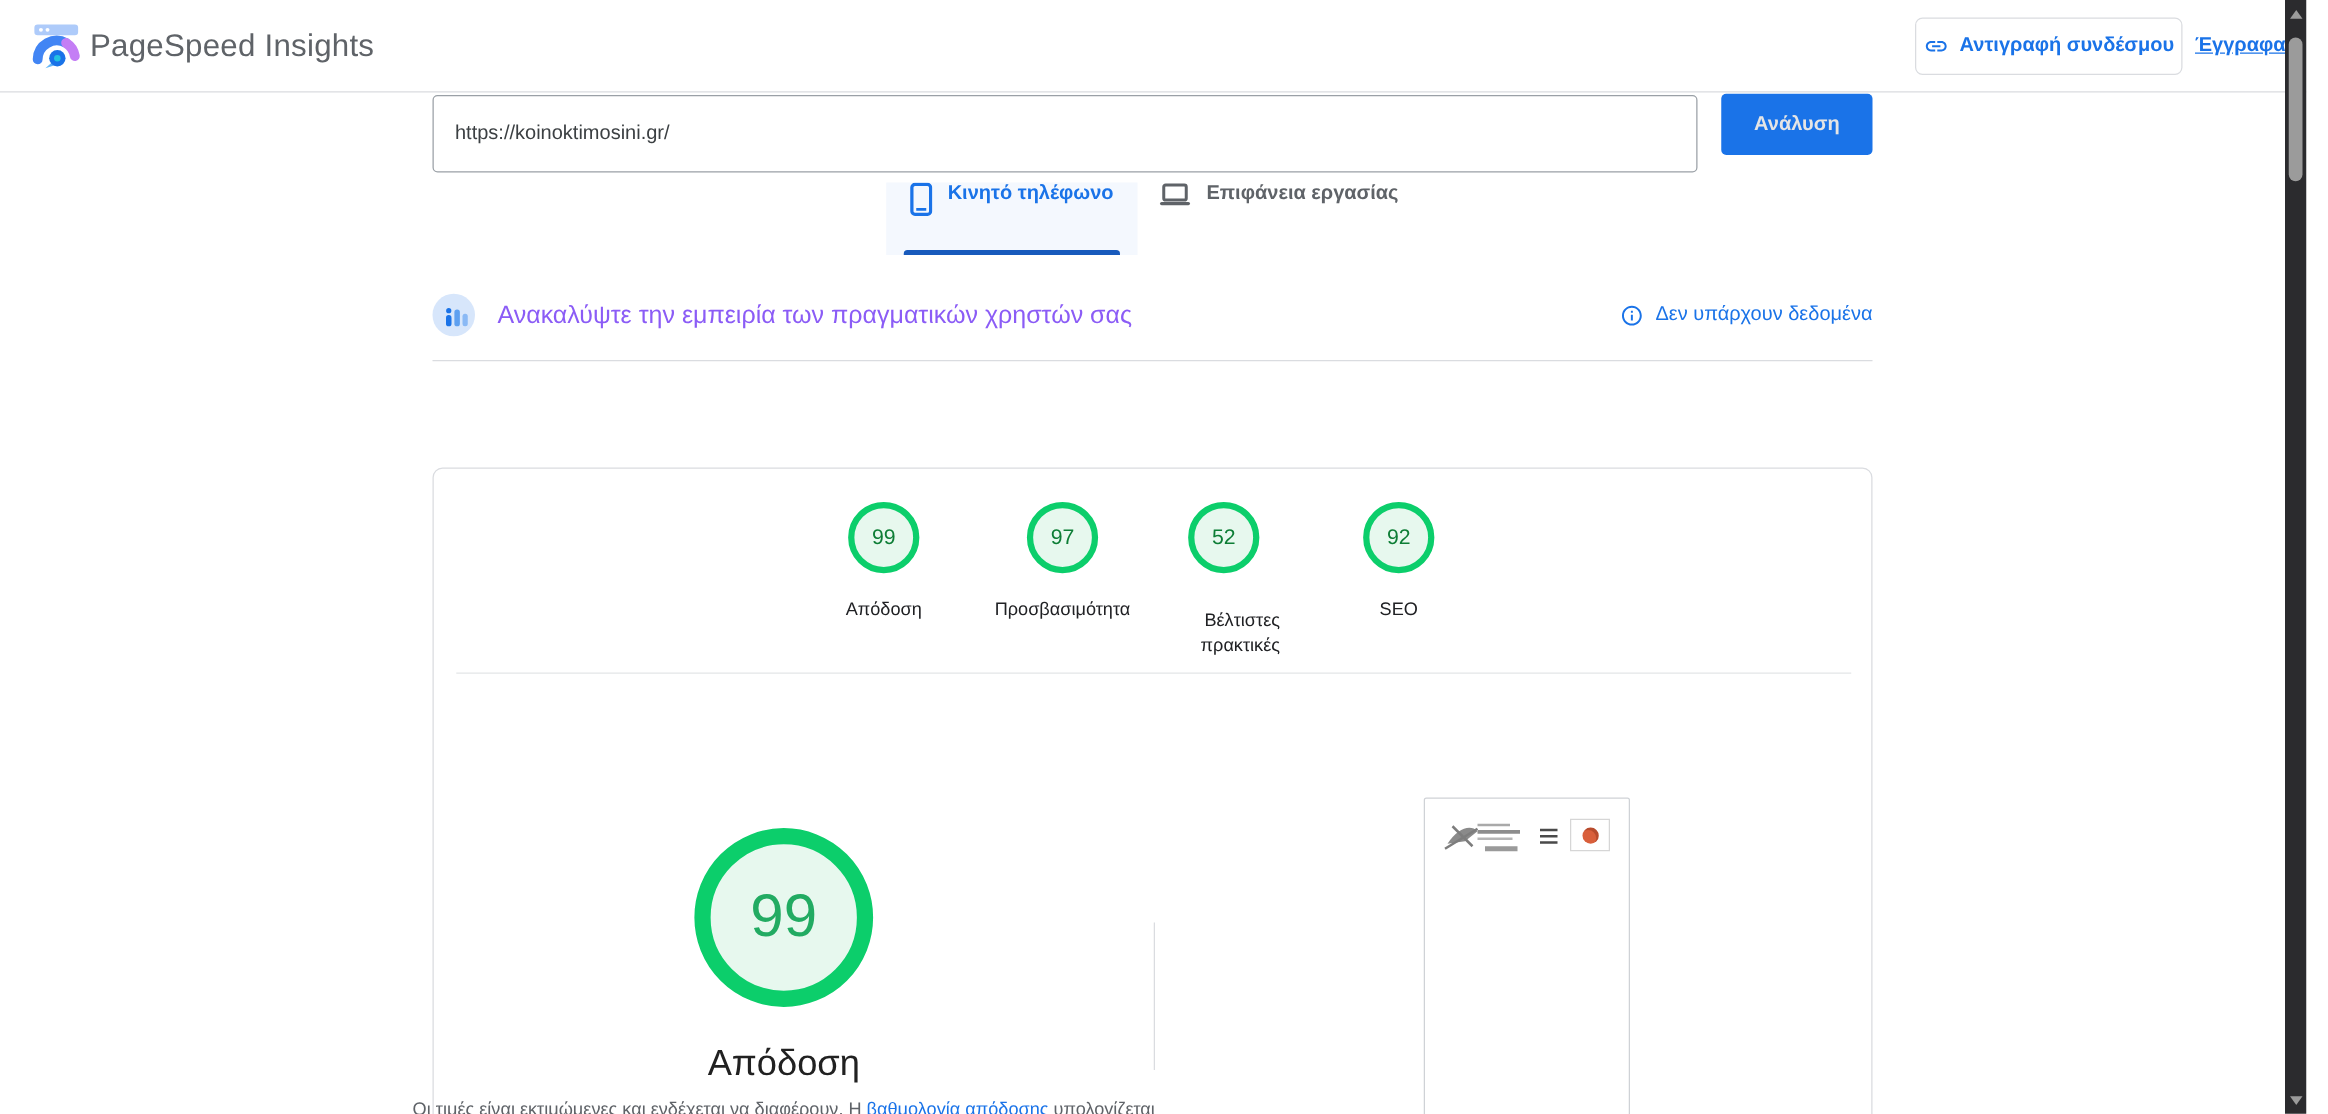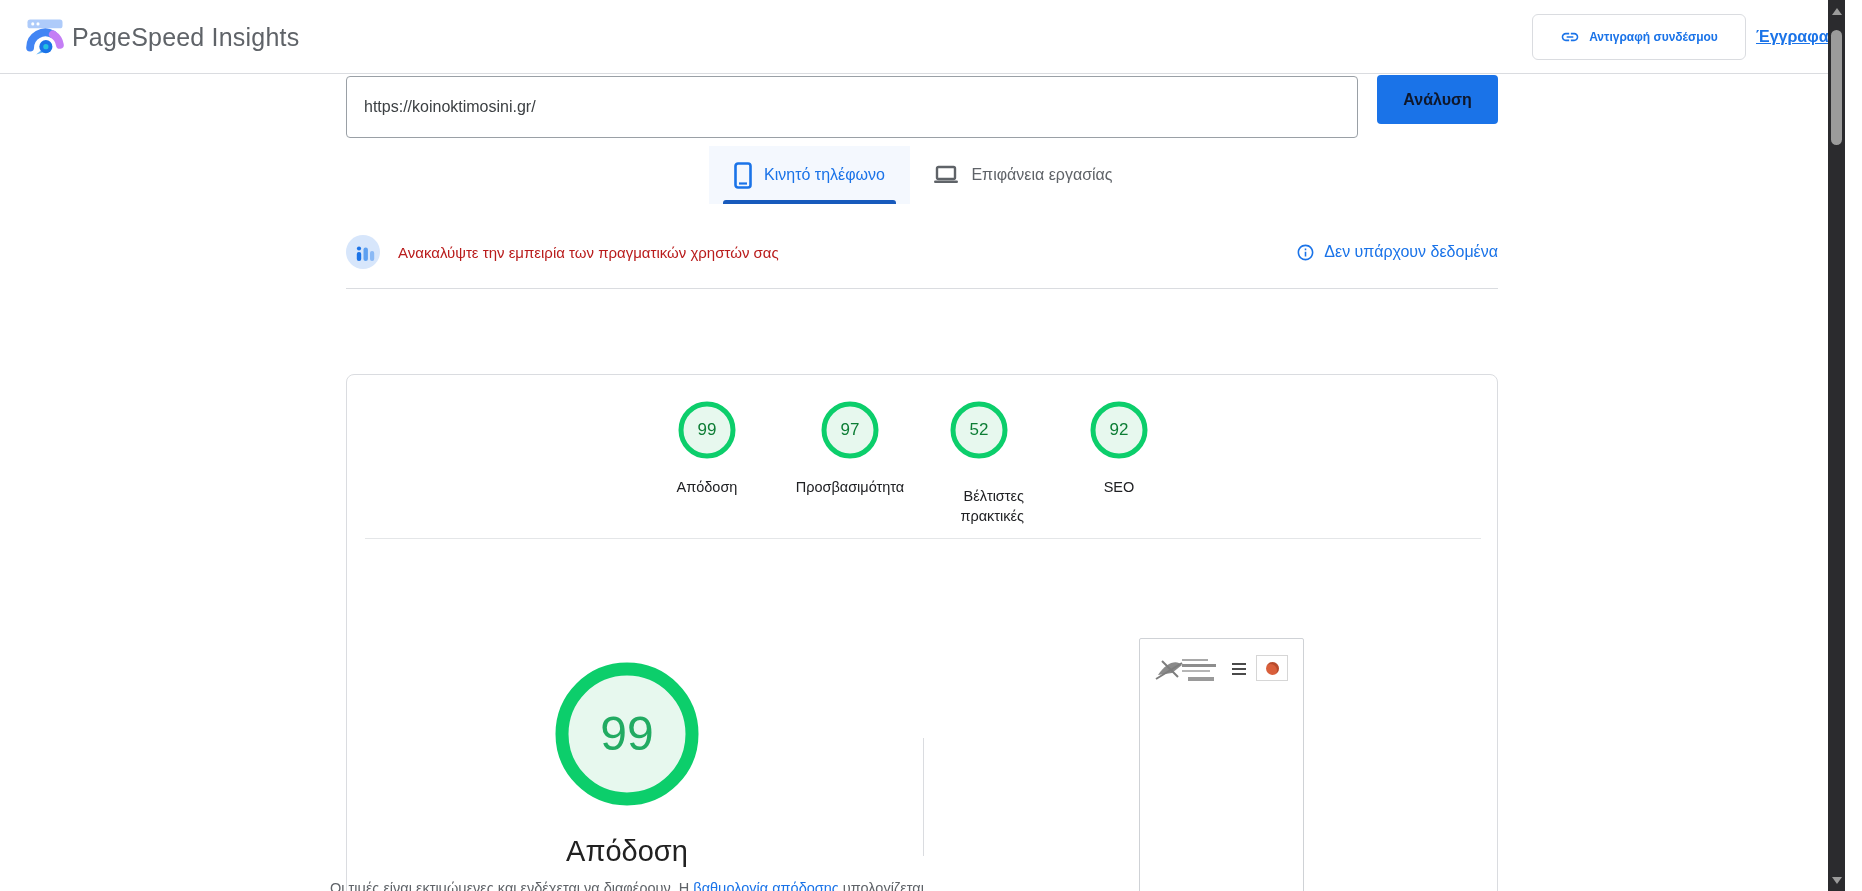--- a/index.html
+++ b/index.html
@@ -9,47 +9,47 @@
 
   
   .header { position:absolute; top:0; left:0; width:1845px; height:74px;
             background:#fff; border-bottom:1px solid #dadce0; }
   .logo { position:absolute; left:24px; top:16px; width:42px; height:42px; }
   .app-title { position:absolute; left:72px; top:0; height:74px; line-height:74px;
                font-size:25px; color:#5f6368; letter-spacing:0.2px; }
   .copy-btn { position:absolute; left:1532px; top:14px; width:214px; height:46px;
               border:1px solid #dadce0; border-radius:6px; background:#fff;
               display:flex; align-items:center; justify-content:center; gap:9px;
-              color:#1a73e8; font-size:12px; font-weight:bold; cursor:pointer; }
+              color:#1a73e8; font-size:16px; font-weight:bold; cursor:pointer; }
   .docs-link { position:absolute; left:1756px; top:0; height:74px; line-height:74px;
                color:#1a73e8; font-size:16px; font-weight:bold; cursor:pointer;text-decoration:underline; }
 
   
   .url-input { position:absolute; left:346px; top:76px; width:1012px; height:62px;
                border:1px solid #9aa0a6; border-radius:4px; padding:0 17px;
                font-size:16px; color:#3c4043; font-family:"Liberation Sans",sans-serif; }
   .analyze-btn { position:absolute; left:1377px; top:75px; width:121px; height:49px;
-                 background:#1a73e8; border:none; border-radius:4px; color:#0f172a;
+                 background:#1a73e8; border:none; border-radius:4px; color:#e5e5e5;
                  font-size:16px; font-weight:bold; cursor:pointer;
                  font-family:"Liberation Sans",sans-serif; }
 
   
-  .tab { position:absolute; top:146px; height:58px; display:flex; align-items:center;
-         justify-content:center; gap:12px; font-size:16px; font-weight:normal; cursor:pointer; }
+  .tab { position:absolute; top:146px; height:58px; display:flex; 
+         justify-content:center; gap:12px; font-size:16px; font-weight:bold; cursor:pointer; }
   .tab-mobile { left:709px; width:201px; background:#f4f8fe; color:#1a73e8; }
   .tab-desktop { left:923px; width:200px; color:#5f6368; }
   .tab-underline { position:absolute; left:723px; top:200px; width:173px; height:4px;
                    background:#185abc; border-radius:3px 3px 0 0; }
 
   
   .section-row { position:absolute; left:346px; width:1152px; display:flex; align-items:center; }
   .row-field { top:228px; height:48px; }
   .row-diag  { top:316px; height:48px; }
   .round-ic { width:34px; height:34px; border-radius:50%; margin-right:18px; position:relative; flex:none; }
-  .section-title { font-size:15px; color:#b91c1c; }
+  .section-title { font-size:20px; color:#8b5cf6; }
   .row-spacer { flex:1; }
   .no-data { display:flex; align-items:center; gap:9px; color:#1a73e8; font-size:16px; cursor:pointer; }
   .divider1 { position:absolute; left:346px; top:288px; width:1152px; height:1px; background:#dadce0; }
 
   
   .card { position:absolute; left:346px; top:374px; width:1152px; height:560px;
           border:1px solid #dadce0; border-radius:8px; background:#fff; }
   .gauge-wrap { position:absolute; width:160px; text-align:center; cursor:pointer; }
   .gauge-sm { top:24px; }
   .gauge-box { position:relative; display:inline-block; }

